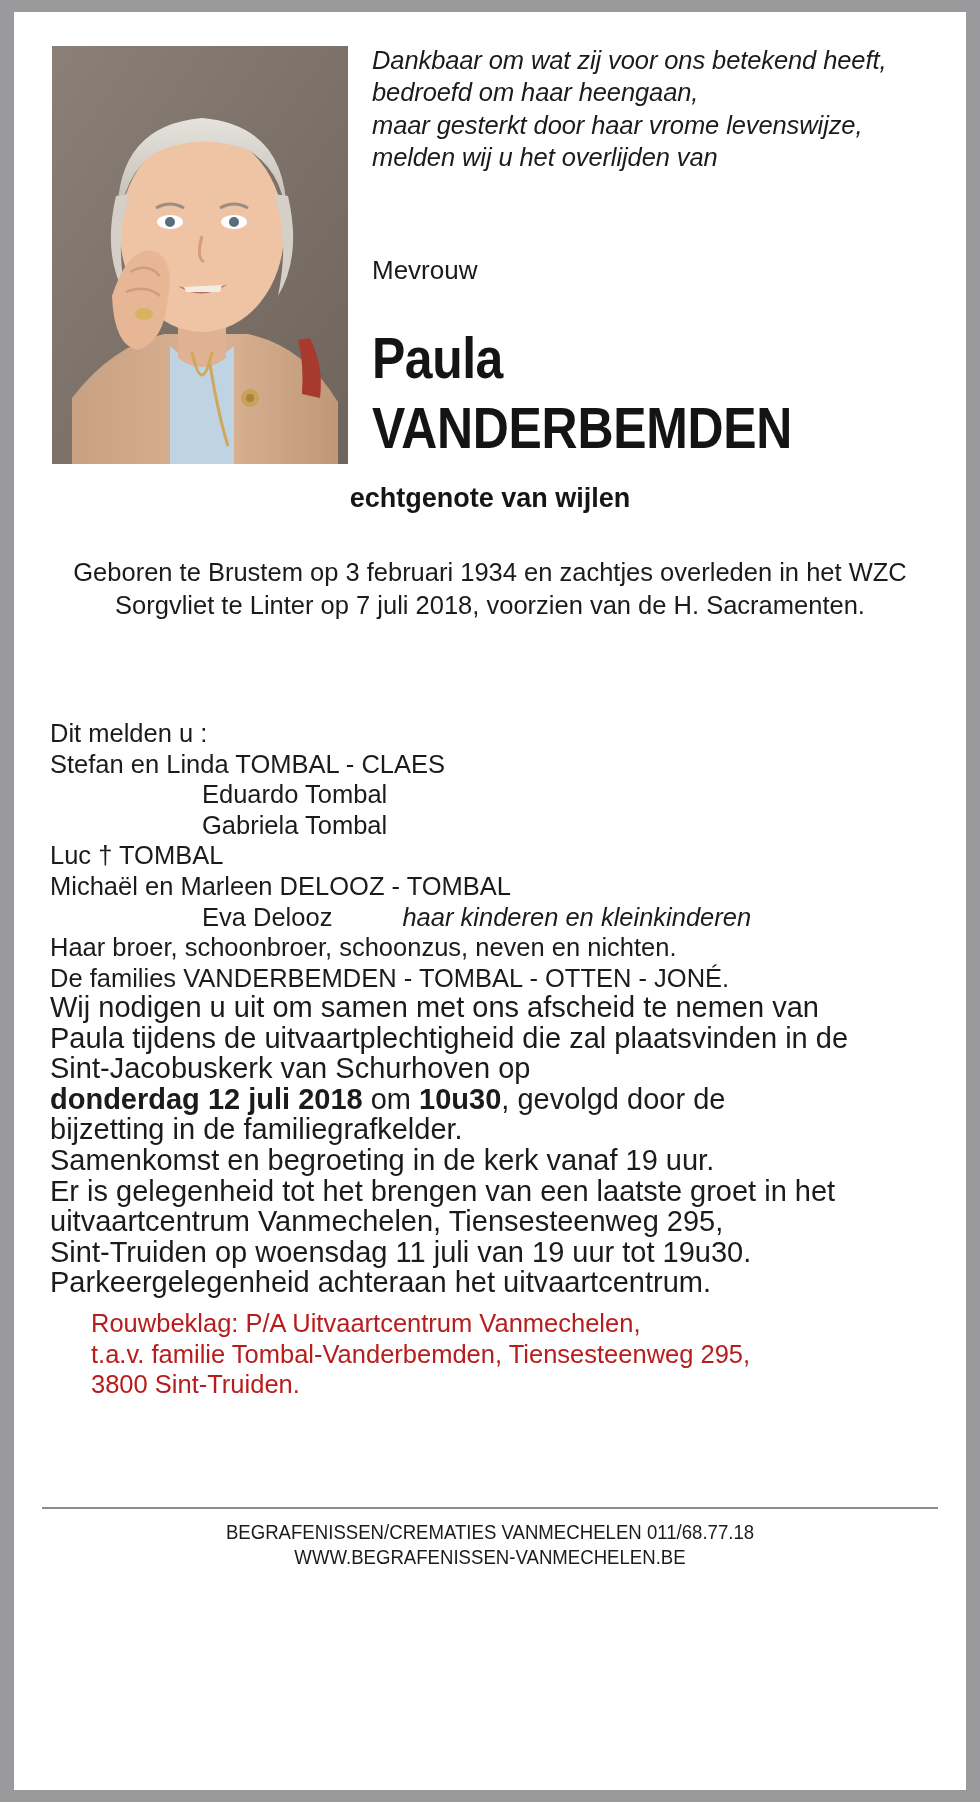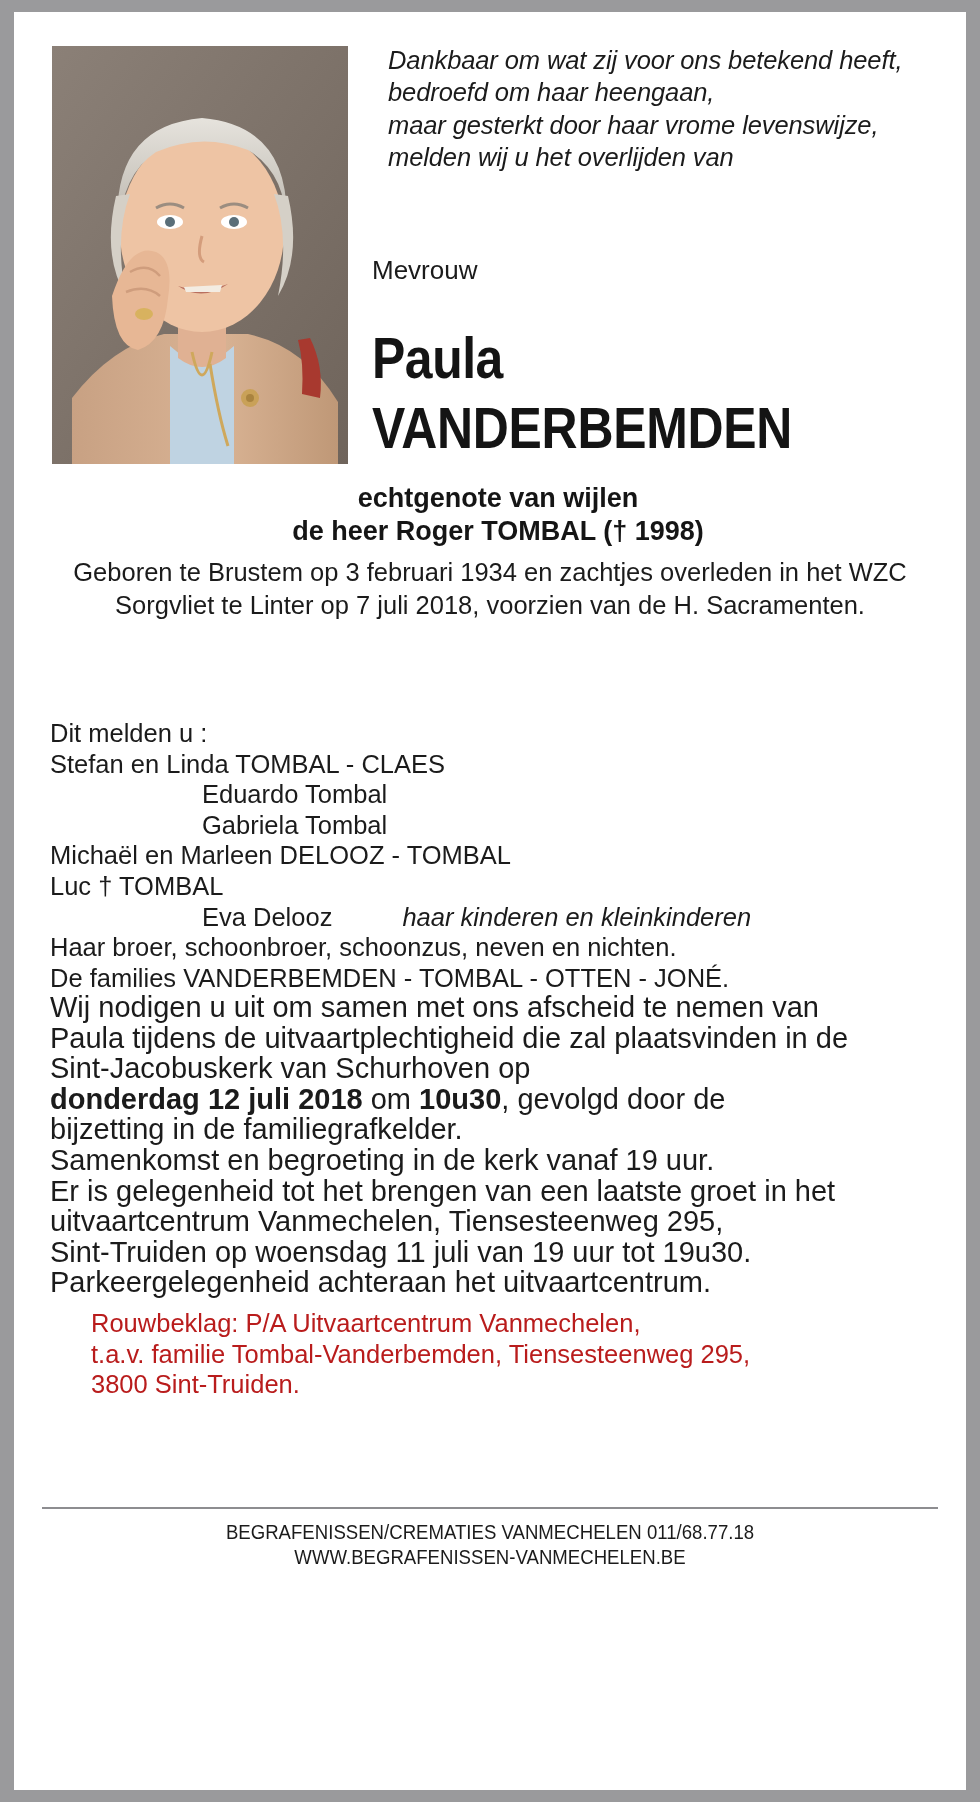--- a/index.html
+++ b/index.html
@@ -39,21 +39,21 @@
     top: 34px;
     width: 296px;
     height: 418px;
     overflow: hidden;
     background: #7d7268;
   }
   .photo svg { display: block; }
 
   .intro {
     position: absolute;
-    left: 374px;
+    left: 358px;
     top: 32px;
     width: 580px;
     font-style: italic;
     font-size: 25.5px;
     line-height: 32.4px;
     color: #1b1b1b;
     letter-spacing: -0.1px;
   }
 
   .mevrouw {
@@ -93,21 +93,20 @@
   .spouse {
     position: absolute;
     left: 0;
     top: 470px;
     width: 952px;
     text-align: center;
     font-size: 27px;
     font-weight: bold;
     line-height: 33px;
     color: #151515;
-    margin-left: 8px;
   }
 
   .born {
     position: absolute;
     left: 22px;
     top: 544px;
     width: 908px;
     text-align: center;
     font-size: 25.5px;
     line-height: 33px;
@@ -254,32 +253,31 @@
 maar gesterkt door haar vrome levenswijze,
 melden wij u het overlijden van</div>
 
     <div class="mevrouw">Mevrouw</div>
     <div class="firstname">Paula</div>
     <div class="lastname">VANDERBEMDEN</div>
   </div>
 
   <div class="spouse">
     <div>echtgenote van wijlen</div>
-    <div>de heer Roger TOMBAL († 1998)</div>
   </div>
 
   <div class="born">Geboren te Brustem op 3 februari 1934 en zachtjes overleden in het WZC Sorgvliet te Linter op 7 juli 2018, voorzien van de H. Sacramenten.</div>
 
   <div class="family">
     <div class="row">Dit melden u :</div>
     <div class="row">Stefan en Linda TOMBAL - CLAES</div>
     <div class="row indent">Eduardo Tombal</div>
     <div class="row indent">Gabriela Tombal</div>
+    <div class="row">Luc † TOMBAL</div>
     <div class="row">Michaël en Marleen DELOOZ - TOMBAL</div>
-    <div class="row">Luc † TOMBAL</div>
     <div class="row indent"><span>Eva Delooz</span><span class="note">haar kinderen en kleinkinderen</span></div>
     <div class="row">Haar broer, schoonbroer, schoonzus, neven en nichten.</div>
     <div class="row">De families VANDERBEMDEN - TOMBAL - OTTEN - JONÉ.</div>
   </div>
 
   <div class="ceremony">
     <div>Wij nodigen u uit om samen met ons afscheid te nemen van</div>
     <div>Paula tijdens de uitvaartplechtigheid die zal plaatsvinden in de</div>
     <div>Sint-Jacobuskerk van Schurhoven op</div>
     <div><b>donderdag 12 juli  2018</b><span> om </span><b>10u30</b><span>, gevolgd door de</span></div>

